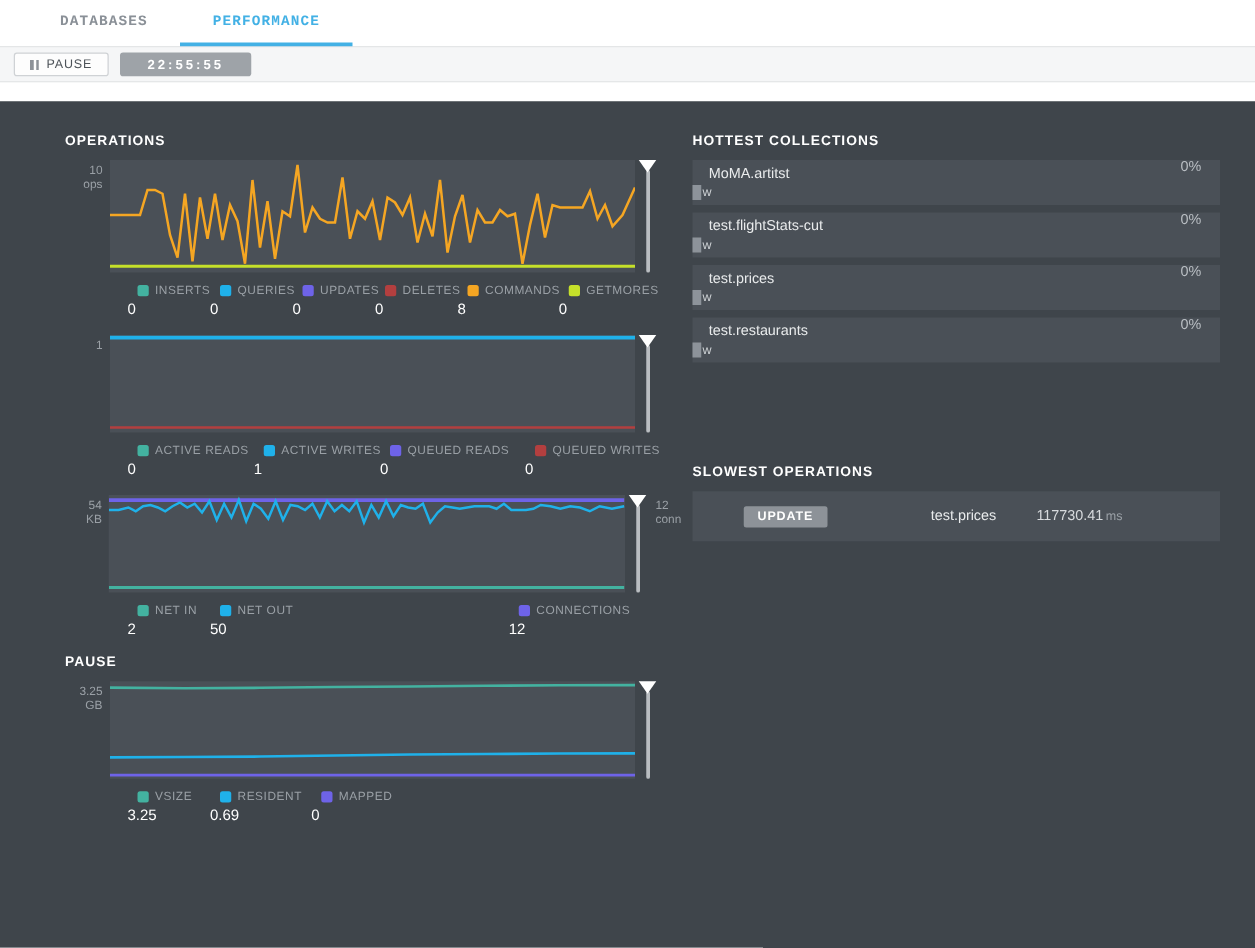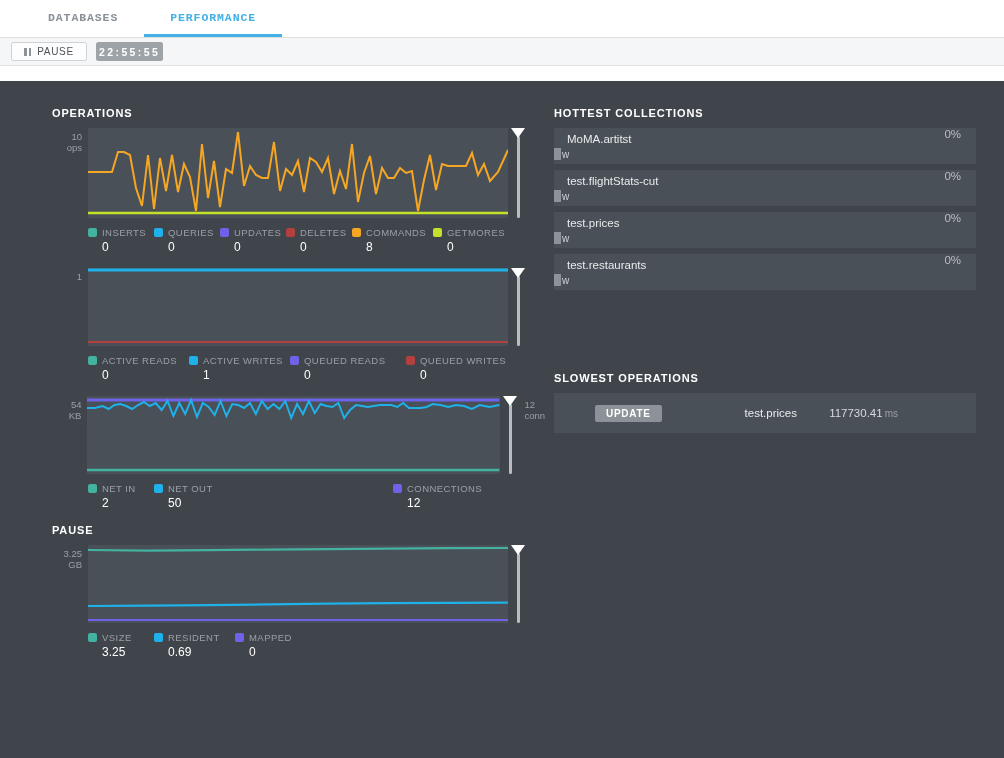--- a/index.html
+++ b/index.html
@@ -63,21 +63,21 @@
     display: block; width: 2.5px; height: 8px; background: #8d9298;
   }
   .pause-label {
     font-size: 10px; font-weight: normal; letter-spacing: 0.7px; color: #4d5359;
   }
   .timer {
     height: 19px;
     background: #9ea3a8;
     border-radius: 2.5px;
     display: flex; align-items: center; justify-content: center;
-    padding: 0 3px;
+    padding: 0 22px;
     font-size: 10.5px;
     font-weight: bold;
     letter-spacing: 2.4px;
     color: #ffffff;
     user-select: none;
   }
 
   .gap-strip { height: 15px; background: #ffffff; }
 
   
@@ -157,21 +157,21 @@
     color: #9aa0a6;
   }
 
   
   .legend {
     display: flex;
     margin-top: 9px;
     padding-left: 36px;
   }
   .legend-item { display: flex; flex-direction: column; }
-  .legend-head { display: flex; align-items: center; gap: 5px; }
+  .legend-head { display: flex; align-items: center; gap: 5px; margin-left: 22px; }
   .swatch { width: 9px; height: 9px; border-radius: 2px; flex: none; }
   .legend-name {
     font-size: 9.5px;
     letter-spacing: 0.45px;
     color: #9aa0a6;
     white-space: nowrap;
   }
   .legend-val {
     font-size: 12px;
     color: #ffffff;

